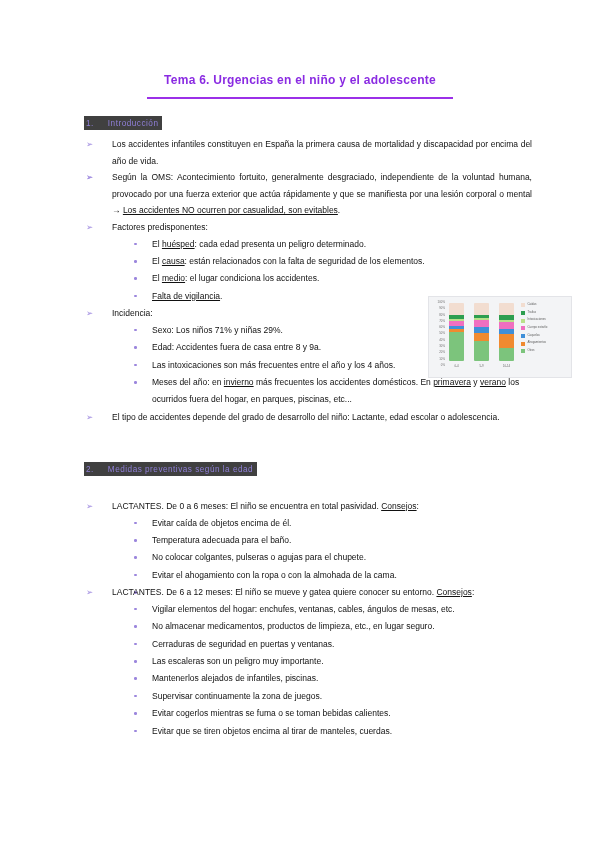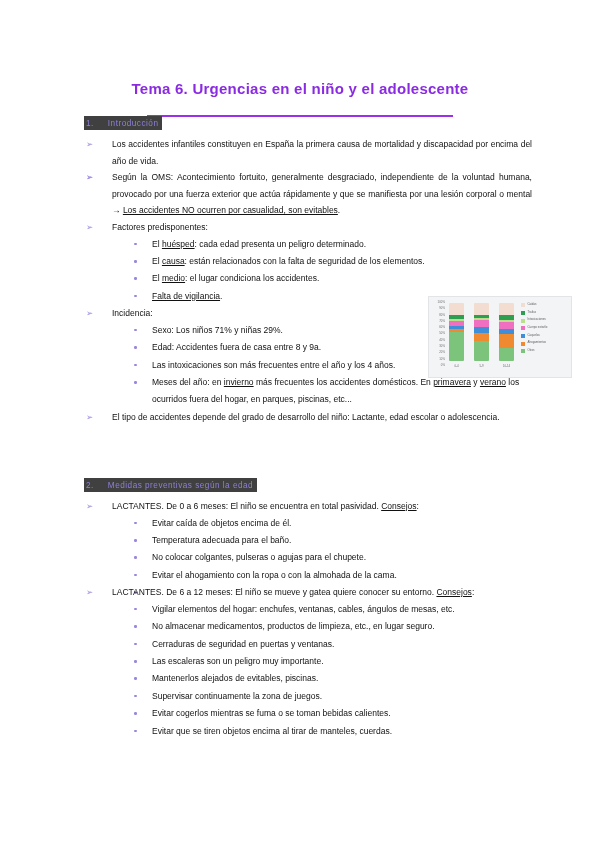--- a/index.html
+++ b/index.html
@@ -23,26 +23,26 @@
   }
 
   
   .title-wrap {
     position: absolute;
     left: 0; right: 0;
     top: 64px;
     text-align: center;
   }
   .doc-title {
-    font-size: 15px;
+    font-size: 12px;
     font-weight: bold;
     color: #8a2be2;
     letter-spacing: 0.25px;
     line-height: 1.25;
-    margin: 16px;
+    margin: 9px;
   }
   .title-rule {
     width: 306px;
     height: 2px;
     background: #9b30e8;
     margin: 7px auto 0 auto;
   }
 
   
   .sec-head {
@@ -207,37 +207,37 @@
       <div class="lvl2"><span class="dot"></span><span>El <span class="u">medio</span>: el lugar condiciona los accidentes.</span></div>
       <div class="lvl2"><span class="dot"></span><span><span class="u">Falta de vigilancia</span>.</span></div>
       <div class="lvl1"><span class="marker arrow-glyph">➢</span><span>Incidencia:</span></div>
       <div class="lvl2"><span class="dot"></span><span>Sexo: Los niños 71% y niñas 29%.</span></div>
       <div class="lvl2"><span class="dot"></span><span>Edad: Accidentes fuera de casa entre 8 y 9a.</span></div>
       <div class="lvl2"><span class="dot"></span><span>Las intoxicaciones son más frecuentes entre el año y los 4 años.</span></div>
       <div class="lvl2"><span class="dot"></span><span>Meses del año: en <span class="u">invierno</span> más frecuentes los accidentes domésticos. En <span class="u">primavera</span> y <span class="u">verano</span> los ocurridos fuera del hogar, en parques, piscinas, etc...</span></div>
       <div class="lvl1"><span class="marker arrow-glyph">➢</span><span>El tipo de accidentes depende del grado de desarrollo del niño: Lactante, edad escolar o adolescencia.</span></div>
     </div>
 
-  <div class="sec-head" style="top:478px;">
+  <div class="sec-head" style="top:462px;">
     <span class="num">2.</span><span>Medidas preventivas según la edad</span>
   </div>
 
   <div class="block" id="body-2" style="top:498px;">
       <div class="lvl1"><span class="marker arrow-glyph">➢</span><span>LACTANTES. De 0 a 6 meses: El niño se encuentra en total pasividad. <span class="u">Consejos</span>:</span></div>
       <div class="lvl2"><span class="dot"></span><span>Evitar caída de objetos encima de él.</span></div>
       <div class="lvl2"><span class="dot"></span><span>Temperatura adecuada para el baño.</span></div>
       <div class="lvl2"><span class="dot"></span><span>No colocar colgantes, pulseras o agujas para el chupete.</span></div>
       <div class="lvl2"><span class="dot"></span><span>Evitar el ahogamiento con la ropa o con la almohada de la cama.</span></div>
       <div class="lvl2"><span class="dot"></span></div>
       <div class="lvl1"><span class="marker arrow-glyph">➢</span><span>LACTANTES. De 6 a 12 meses: El niño se mueve y gatea quiere conocer su entorno. <span class="u">Consejos</span>:</span></div>
       <div class="lvl2"><span class="dot"></span><span>Vigilar elementos del hogar: enchufes, ventanas, cables, ángulos de mesas, etc.</span></div>
       <div class="lvl2"><span class="dot"></span><span>No almacenar medicamentos, productos de limpieza, etc., en lugar seguro.</span></div>
       <div class="lvl2"><span class="dot"></span><span>Cerraduras de seguridad en puertas y ventanas.</span></div>
       <div class="lvl2"><span class="dot"></span><span>Las escaleras son un peligro muy importante.</span></div>
-      <div class="lvl2"><span class="dot"></span><span>Mantenerlos alejados de evitables, piscinas.</span></div>
+      <div class="lvl2"><span class="dot"></span><span>Mantenerlos alejados de infantiles, piscinas.</span></div>
       <div class="lvl2"><span class="dot"></span><span>Supervisar continuamente la zona de juegos.</span></div>
       <div class="lvl2"><span class="dot"></span><span>Evitar cogerlos mientras se fuma o se toman bebidas calientes.</span></div>
       <div class="lvl2"><span class="dot"></span><span>Evitar que se tiren objetos encima al tirar de manteles, cuerdas.</span></div>
     </div>
 
   <div class="figure" id="figure">
     <div class="fig-yaxis" id="fig-yaxis">
         <span>100%</span>
         <span>90%</span>
         <span>80%</span>

